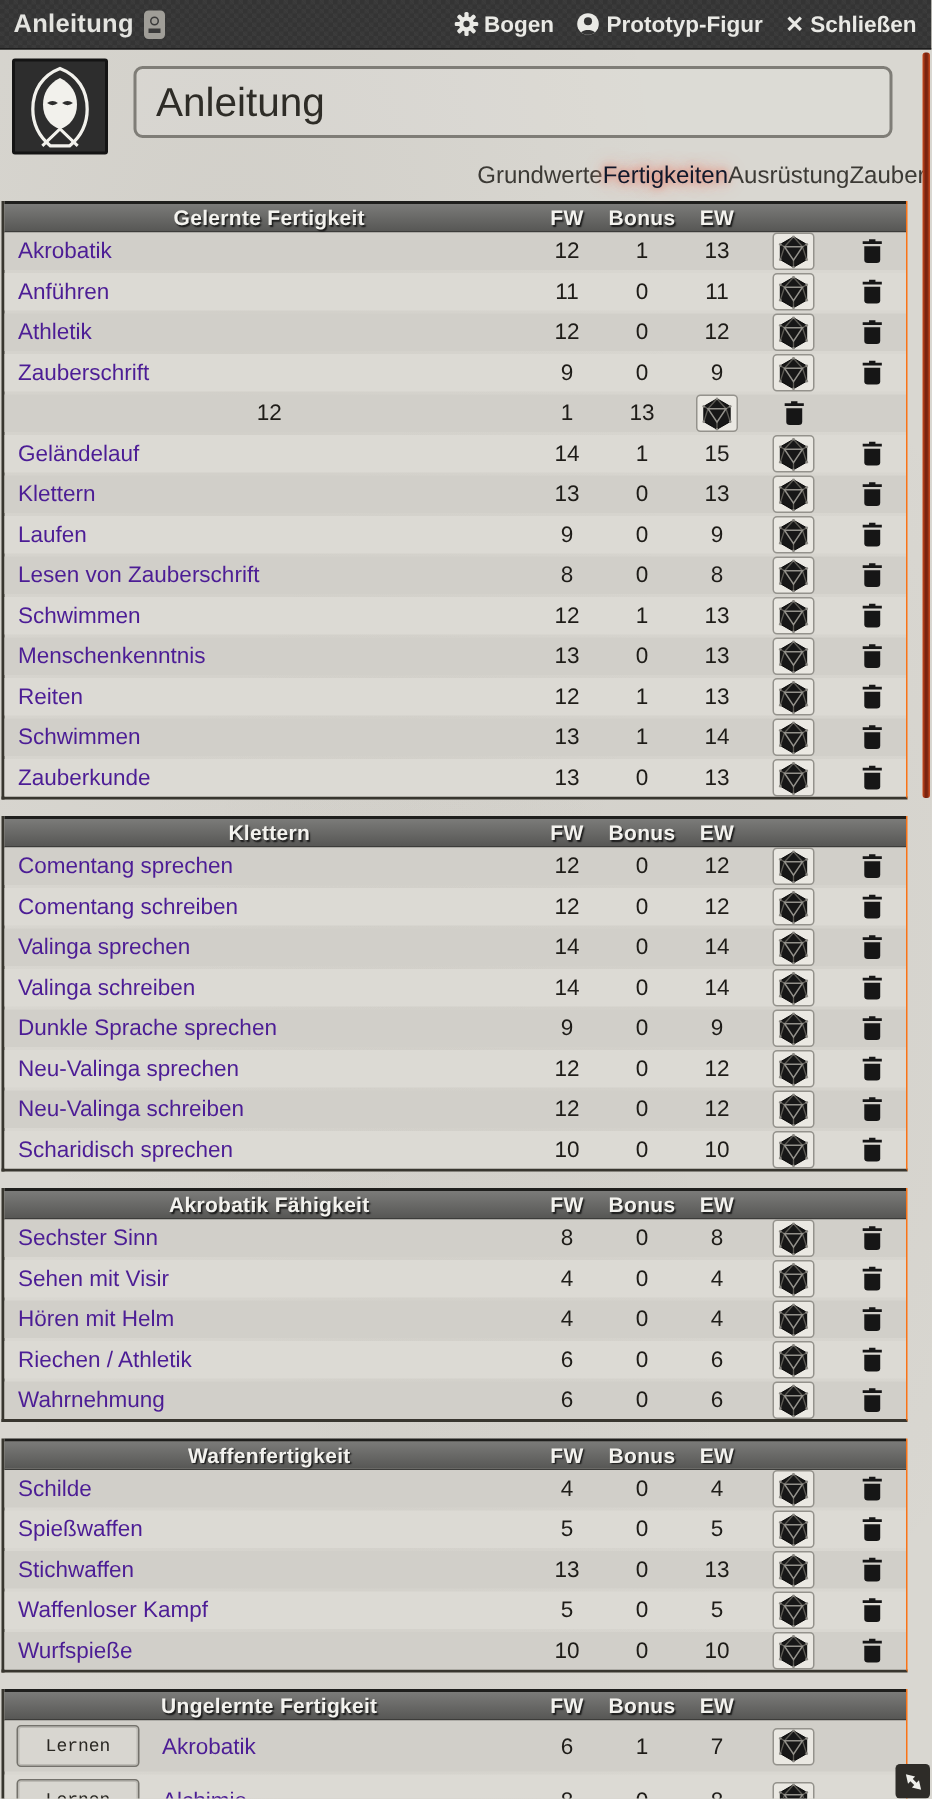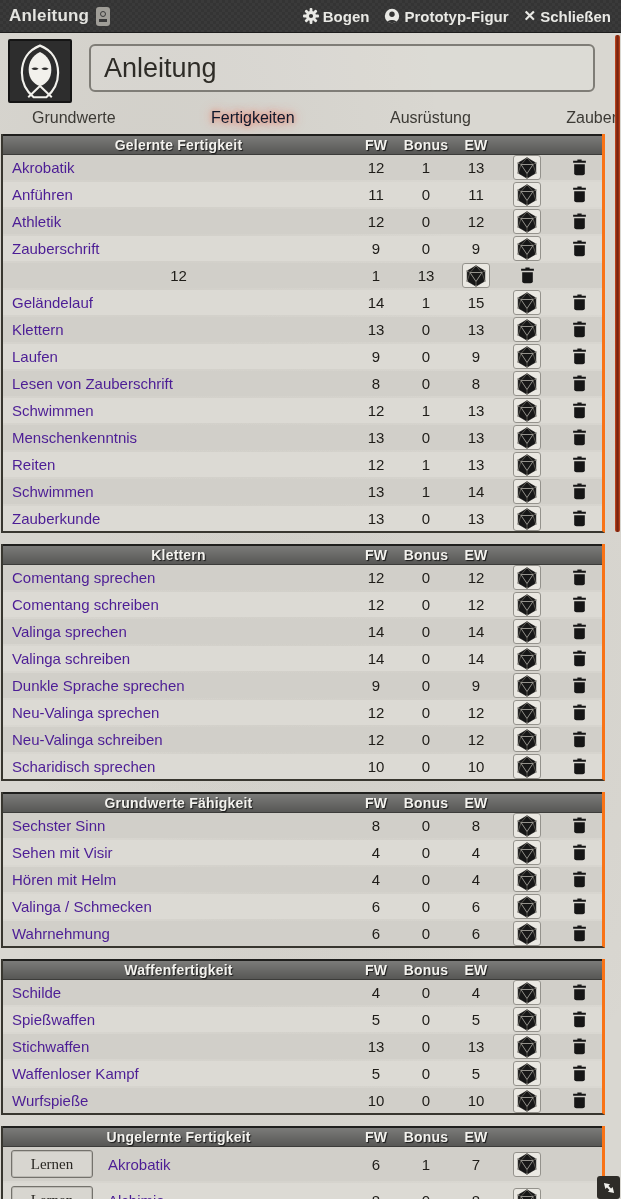--- a/index.html
+++ b/index.html
@@ -45,31 +45,31 @@
     display:flex; align-items:center; justify-content:center;
   }
   .name-input {
     flex:1; margin-left:17px; margin-top:5px; height:48px;
     background:rgba(255,255,255,.10);
     border:2px solid #7f7d77; border-radius:6px;
     font-family:inherit; font-size:27px; color:#2e2c27; padding:0 13px;
   }
 
   
-  .tabs { display:flex; justify-content:space-between; align-items:center; height:26px; margin-top:2px; padding:0 4px;margin-left:28px; }
+  .tabs { display:flex; justify-content:flex-end; align-items:center; height:26px; margin-top:2px; padding:0 4px;margin-left:28px; }
   .tab { font-size:16px; color:#3c3a35; cursor:pointer; }
   .tab.active {
     color:#0f172a;
     text-shadow:0 0 4px #e49483, 0 0 8px #e49483, 0 0 14px #eba795;
   }
 
   
   .sections { margin:3px 16px 0 1px; }
   .skill-table {
-    border-left:2px solid #38362f; border-right:3px solid #f97316; border-bottom:2px solid #38362f;
+    border-left:2px solid #38362f; border-right:1px solid #f97316; border-bottom:2px solid #38362f;
     margin-bottom:11px;
   }
   .sec-head {
     height:21px; display:grid; align-items:center;
     grid-template-columns:1fr 44px 56px 44px 58px 46px;
     background:linear-gradient(#7b7b79,#575755);
     border-top:2px solid #1f1f1d; border-bottom:1px solid #3c3c3a;
   }
   .sec-title, .colhead { font-size:14px; font-weight:bold; color:#f3f2ee; text-align:center;
     text-shadow:1px 1px 1px rgba(0,0,0,.75); letter-spacing:.2px; }
@@ -87,21 +87,21 @@
   .dicecell, .trashcell { display:flex; justify-content:center; }
   .dice-btn {
     width:28px; height:25px; display:flex; align-items:center; justify-content:center;
     background:#eae8e2; border:1px solid #94928c; border-radius:3px; cursor:pointer; padding:0;
   }
   .trash-btn { background:none; border:none; cursor:pointer; padding:0; display:flex; }
   .learn-btn {
     width:82px; height:28px; margin-left:8px;
     background:#d8d6d0; border:1px solid #74726c; border-radius:3px;
     box-shadow:inset 0 0 0 1px #bcbab4;
-    font-family:Liberation Serif, serif; font-size:15px; color:#2a2823; cursor:pointer;
+    font-family:Liberation Mono, monospace; font-size:12px; color:#2a2823; cursor:pointer;
   }
 
   
   .scroll-thumb {
     position:absolute; top:35px; right:1px; width:5px; height:497px; border-radius:2px;
     background:linear-gradient(90deg,#cc4a1e 0%,#7a2410 38%,#7a2410 62%,#cc4a1e 100%);
     cursor:pointer;
   }
   .resize-handle {
     position:absolute; right:1px; bottom:0; width:23px; height:23px;
@@ -1101,21 +1101,21 @@
           <path d="M2 4.9 H12 V13.4 Q12 15.4 9.8 15.4 H4.2 Q2 15.4 2 13.4 Z" fill="#161616"></path>
         </svg>
       </button>
     </span>
   </div>
 </div>
   </section>
 
   <section class="skill-table">
     <header class="sec-head">
-      <span class="sec-title">Grundwerte Fähigkeit</span>
+      <span class="sec-title">Akrobatik Fähigkeit</span>
       <span class="colhead ch-fw">FW</span>
       <span class="colhead ch-bonus">Bonus</span>
       <span class="colhead ch-ew">EW</span>
       <span class="colhead"></span>
         <span class="colhead"></span>
     </header>
     <div class="rows">
   <div class="row">
 
     <span class="cell name">Sechster Sinn</span>
@@ -1234,21 +1234,21 @@
         <svg width="15" height="17" viewBox="0 0 14 16">
           <path d="M5 0.4 L9 0.4 L9 1.7 L13 1.7 L13 3.5 L1 3.5 L1 1.7 L5 1.7 Z" fill="#161616"></path>
           <path d="M2 4.9 H12 V13.4 Q12 15.4 9.8 15.4 H4.2 Q2 15.4 2 13.4 Z" fill="#161616"></path>
         </svg>
       </button>
     </span>
   </div>
 
   <div class="row">
 
-    <span class="cell name">Valinga / Schmecken</span>
+    <span class="cell name">Riechen / Athletik</span>
     <span class="cell num v-fw">6</span>
     <span class="cell num v-bonus">0</span>
     <span class="cell num v-ew">6</span>
     <span class="cell dicecell">
       <button class="dice-btn">
         <svg width="22" height="22" viewBox="0 0 22 22">
           <polygon points="11,0.8 19.8,5.9 19.8,16.1 11,21.2 2.2,16.1 2.2,5.9" fill="#171717" stroke="#000" stroke-width="0.6"></polygon>
           <g stroke="#5d5b55" stroke-width="0.9" fill="none">
             <line x1="11" y1="0.8" x2="5" y2="7.5"></line>
                   <line x1="11" y1="0.8" x2="17" y2="7.5"></line>

